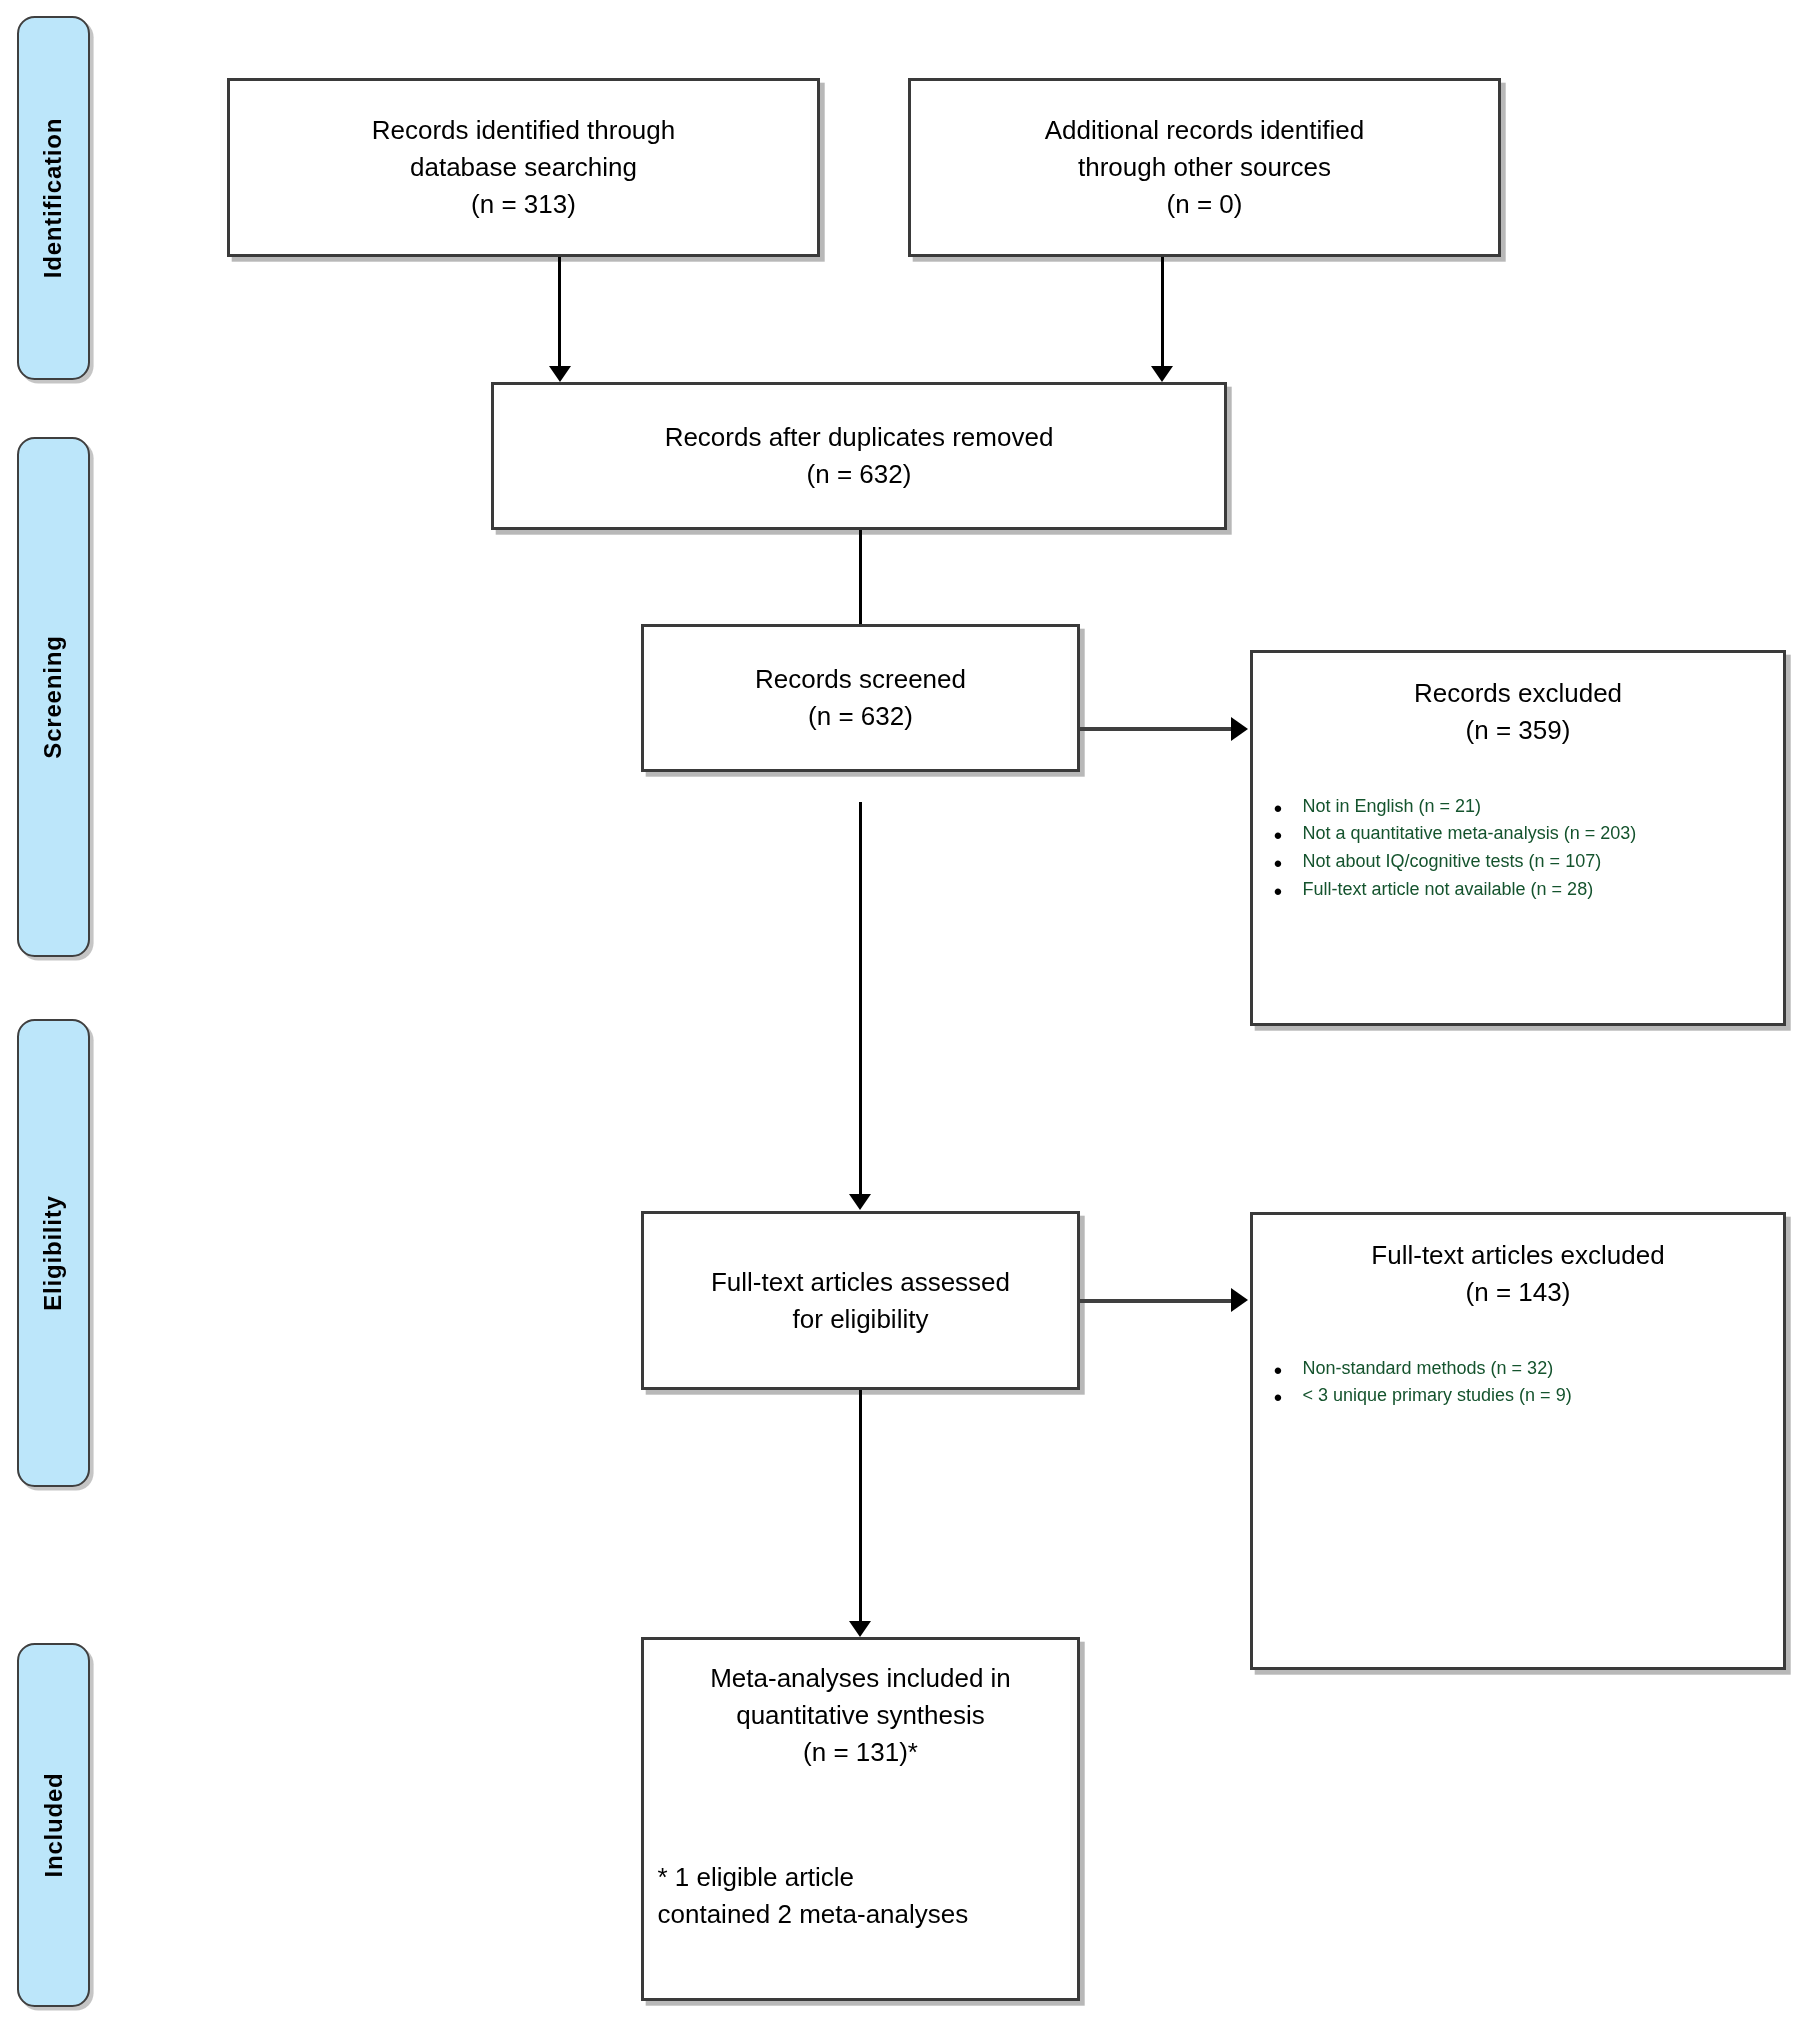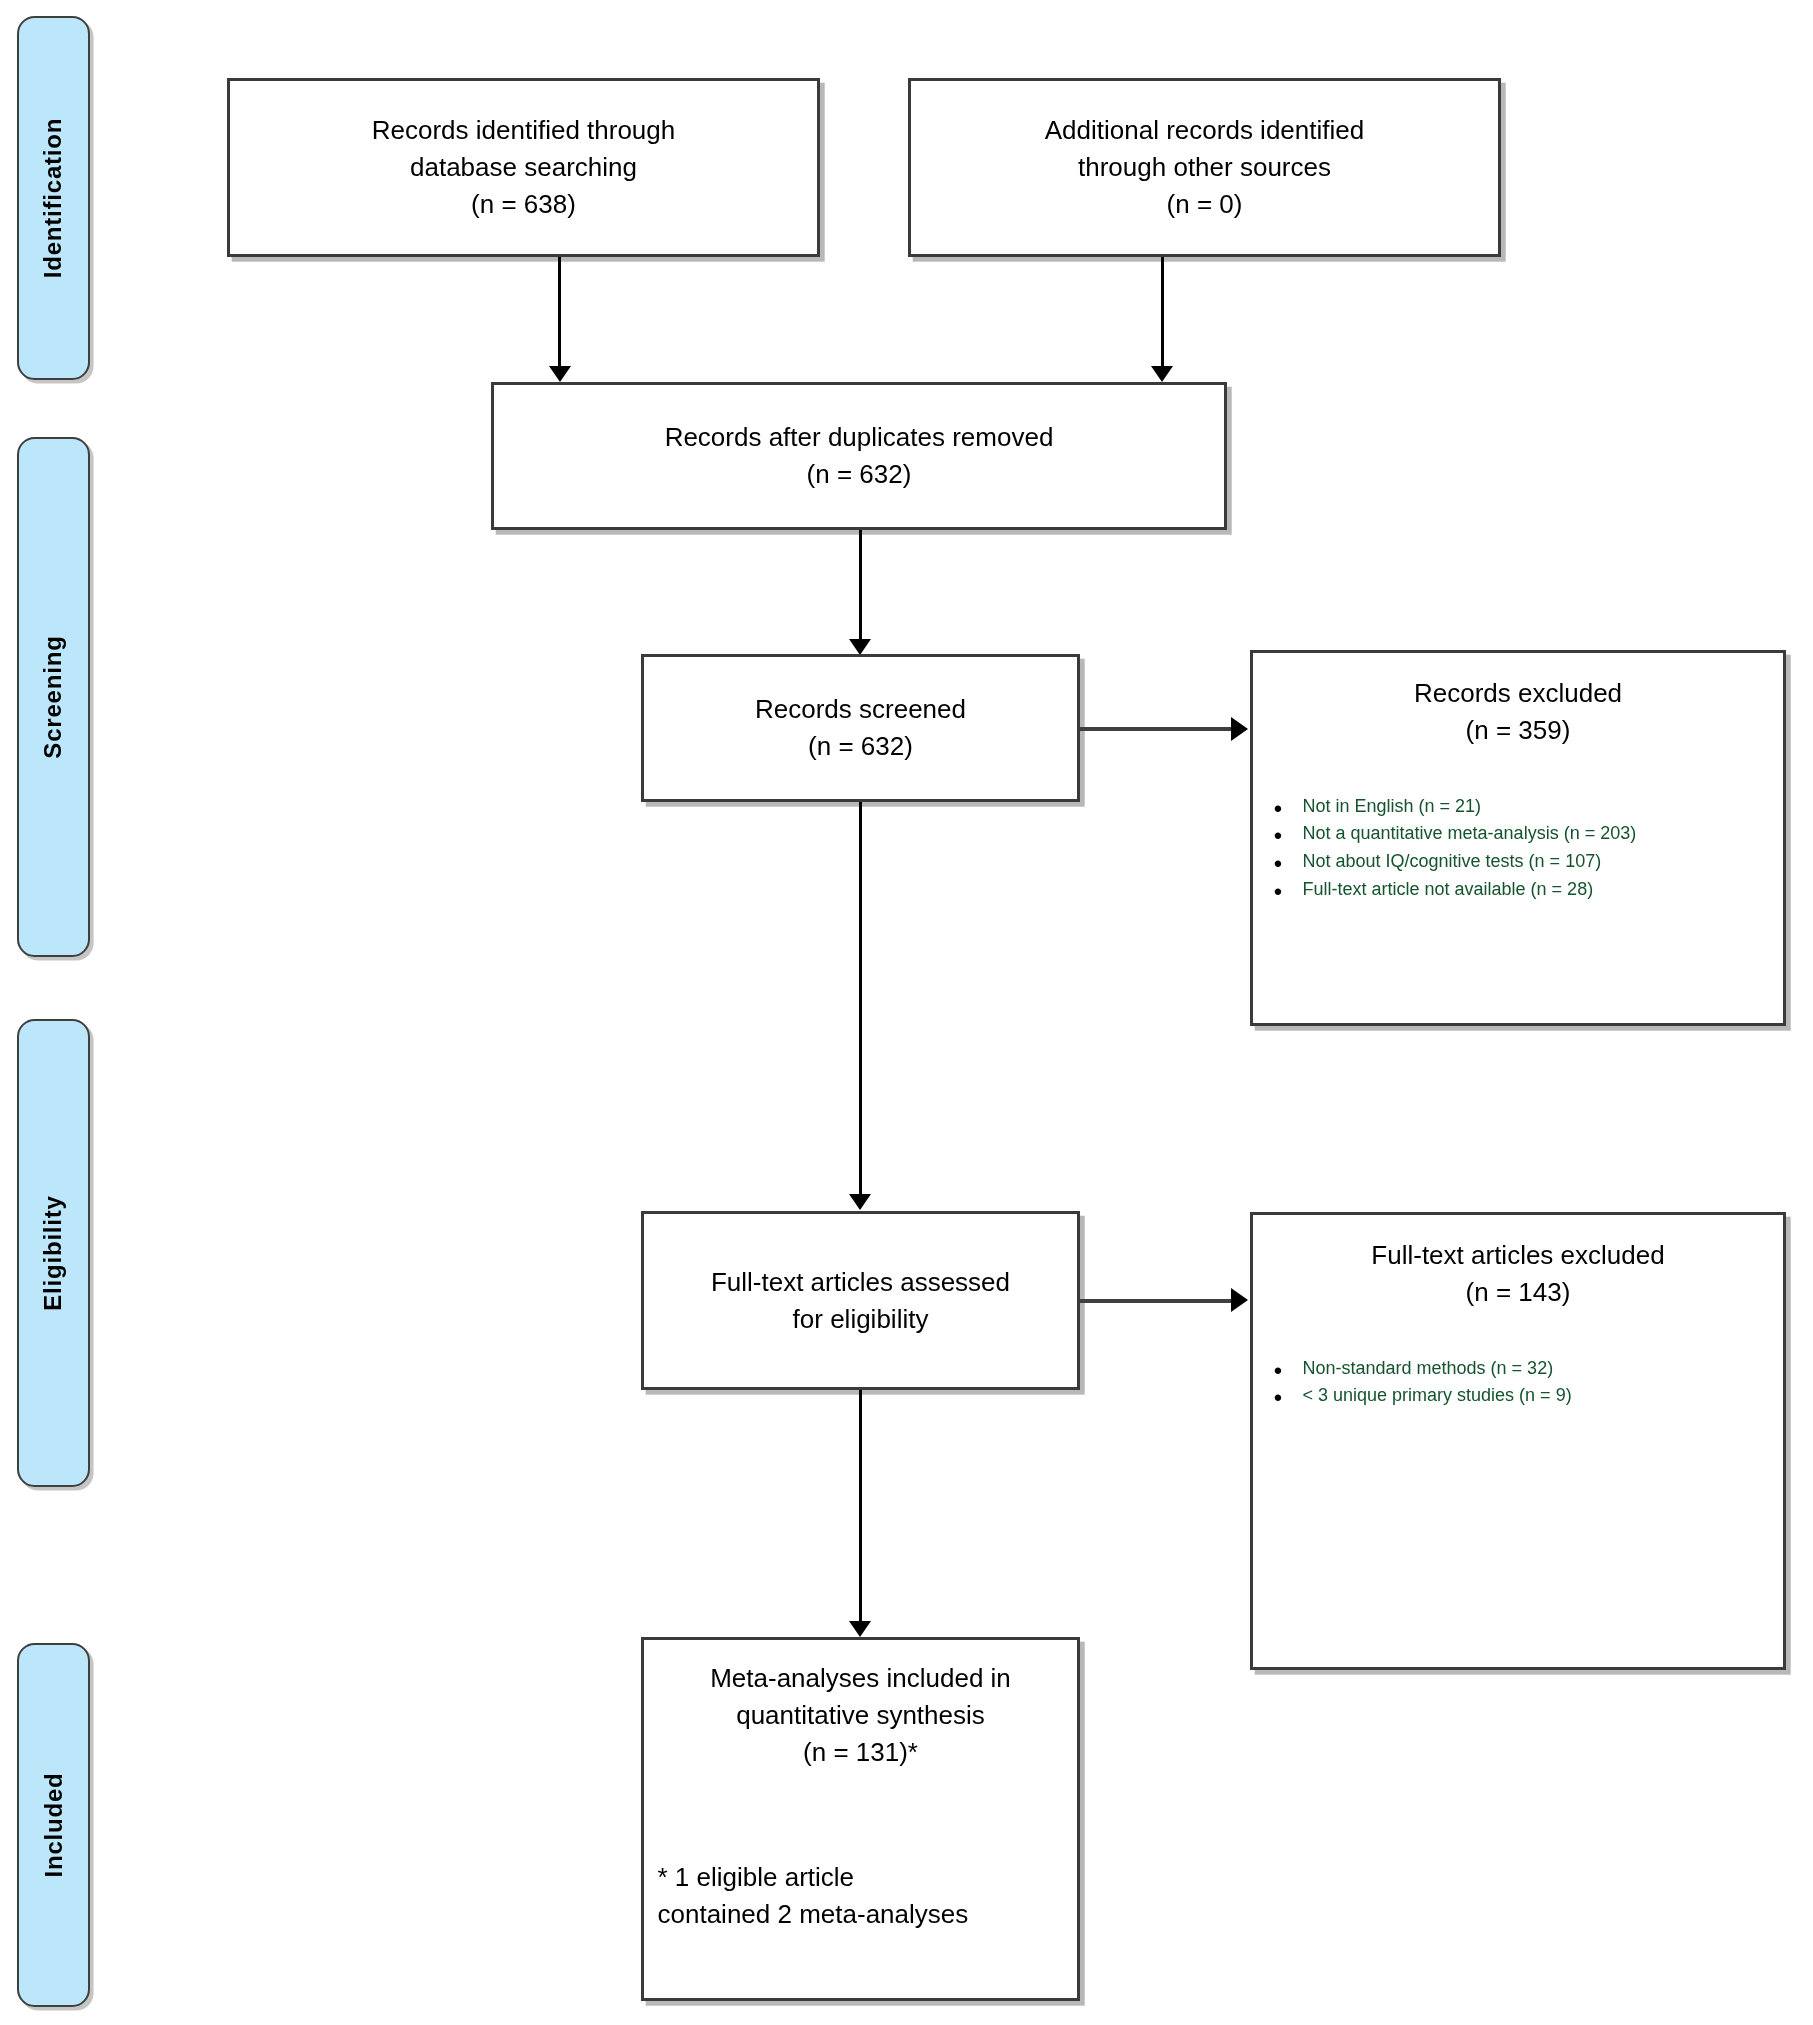--- a/index.html
+++ b/index.html
@@ -138,21 +138,21 @@
   </div>
 
   <div class="stage-pill" style="left:16.6px; top:1643px; width:73px; height:364px;">
     <span class="stage-label">Included</span>
   </div>
 
   <div class="flow-box center-block" style="left:227px; top:78px; width:593px; height:179px;">
     <div class="title-lines">
       <div class="box-line">Records identified through</div>
       <div class="box-line">database searching</div>
-      <div class="box-line">(n = 638)</div>
+      <div class="box-line">(n = 313)</div>
     </div>
   </div>
 
   <div class="flow-box center-block" style="left:908px; top:78px; width:593px; height:179px;">
     <div class="title-lines">
       <div class="box-line">Additional records identified</div>
       <div class="box-line">through other sources</div>
       <div class="box-line">(n = 0)</div>
     </div>
   </div>
@@ -166,21 +166,21 @@
   <div class="flow-box center-block" style="left:491px; top:382px; width:736px; height:148px;">
     <div class="title-lines">
       <div class="box-line">Records after duplicates removed</div>
       <div class="box-line">(n = 632)</div>
     </div>
   </div>
 
   <div class="v-line" style="left:859px; top:530px; height:112px;"></div>
   <div class="arrow-down" style="left:849px; top:639px;"></div>
 
-  <div class="flow-box center-block" style="left:641px; top:654px; width:439px; height:148px;">
+  <div class="flow-box center-block" style="left:641px; top:624px; width:439px; height:148px;">
     <div class="title-lines">
       <div class="box-line">Records screened</div>
       <div class="box-line">(n = 632)</div>
     </div>
   </div>
 
   <div class="h-line" style="left:1080px; top:727px; width:151px;"></div>
   <div class="arrow-right" style="left:1231px; top:717px;"></div>
 
   <div class="flow-box" style="left:1250px; top:650px; width:536px; height:376px; padding-top:22px;">

